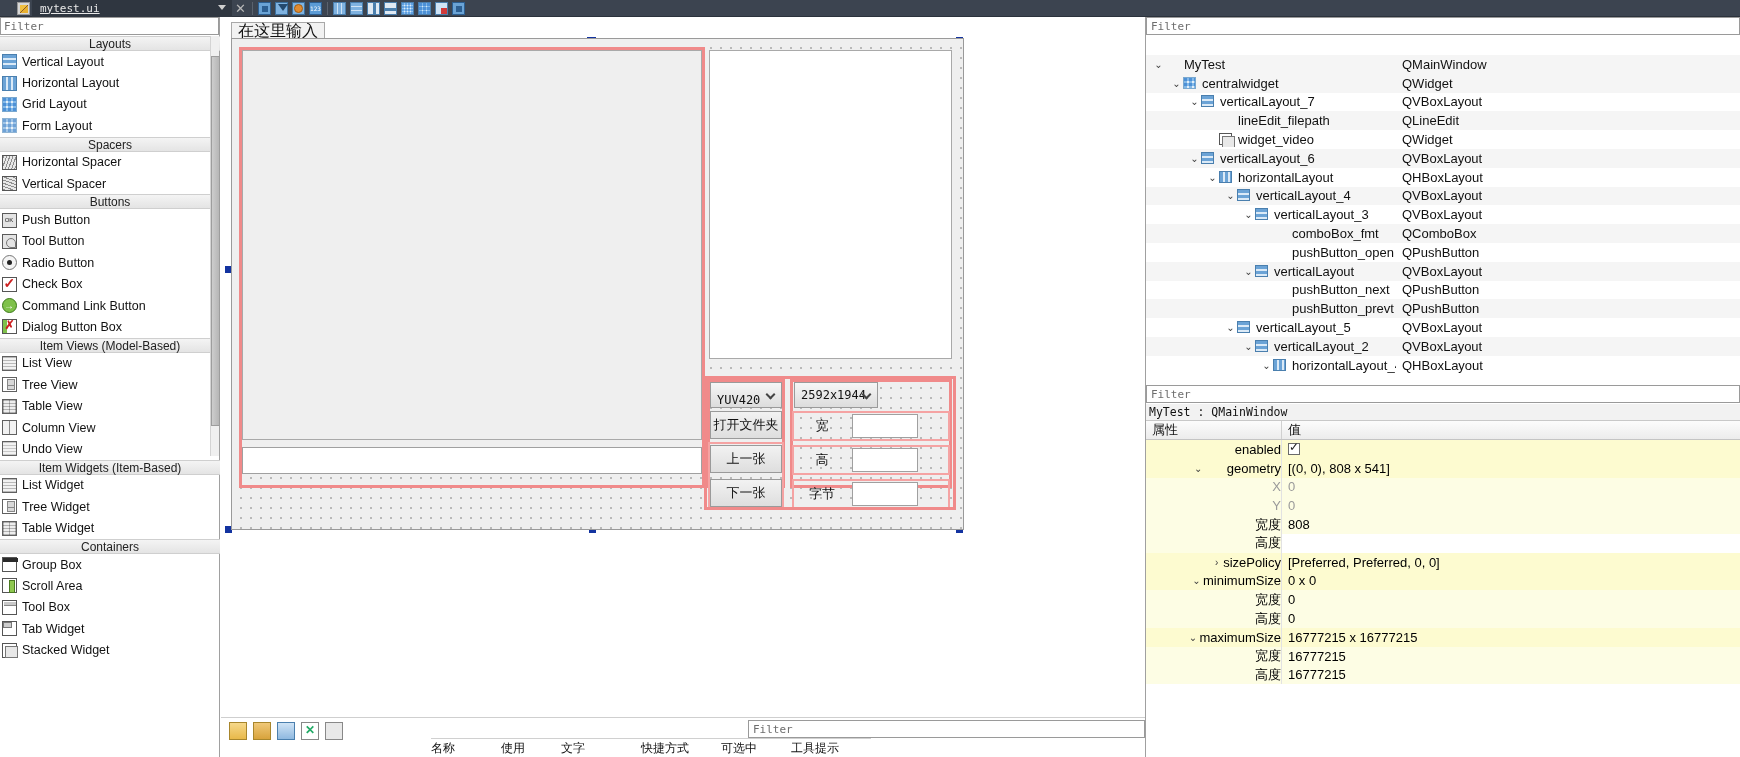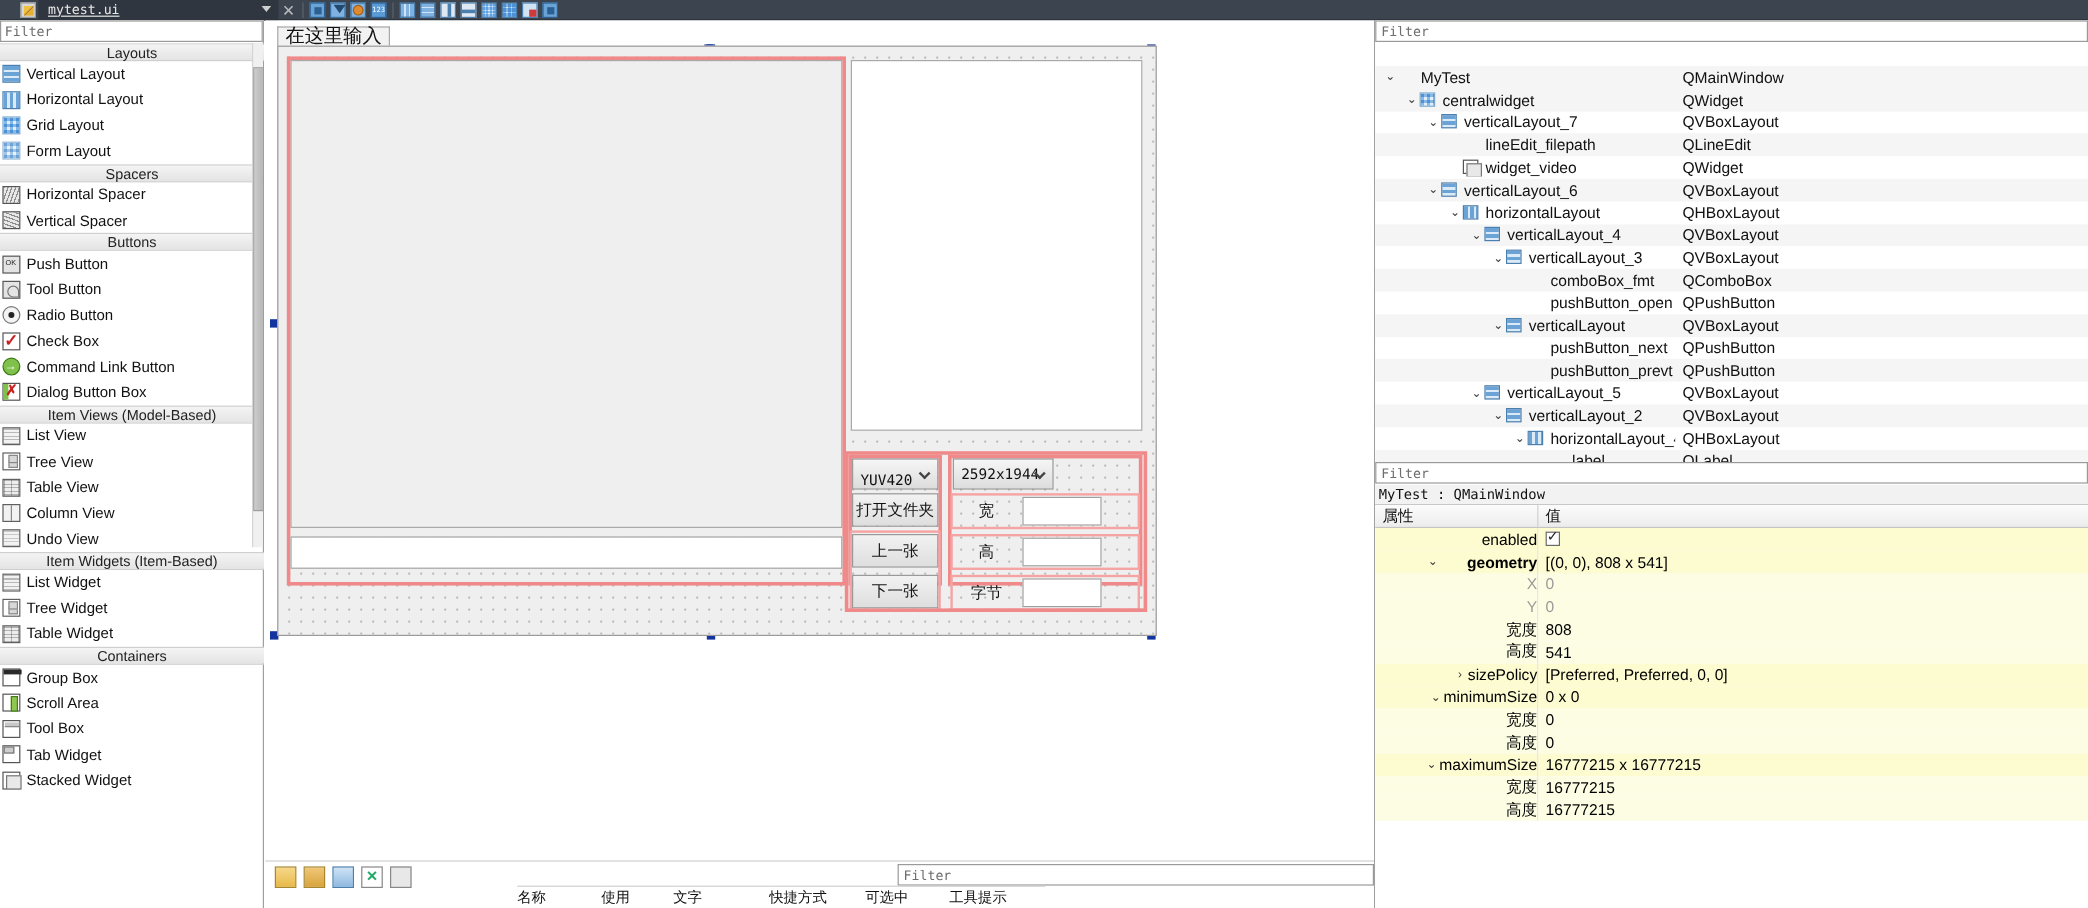--- a/index.html
+++ b/index.html
@@ -262,21 +262,21 @@
   }
   .prop-head .p1 { width:136px; padding-left:6px; display:flex; align-items:center; border-right:1px solid #d0d0d0;}
   .prop-head .p2 { flex:1; padding-left:6px; display:flex; align-items:center; }
   .prop-rows { position:absolute; left:0; top:423px; width:594px; height:317px; overflow:hidden; }
   .prow { height:18.8px; display:flex; align-items:center; font-size:13px; }
   .prow .pn { width:136px; display:flex; align-items:center; border-right:1px solid #e2e2e2;
     height:100%; box-sizing:border-box;justify-content:flex-end; }
   .prow .pv { flex:1; padding-left:6px; display:flex; align-items:center; height:100%; }
   .prow.yel .pn, .prow.yel .pv { background:#fdfbd0; }
   .prow.yel2 .pn, .prow.yel2 .pv { background:#fdfde4; }
-  .prow .bold { font-weight:bold;margin-left:22px; }
+  .prow .bold { font-weight:normal;margin-left:22px; }
   .prow .gray { color:#9a9a9a; }
   .chk { width:12px; height:12px; border:1px solid #6a6a6a; background:#fff;
     display:inline-block; position:relative; }
   .chk:after { content:"✓"; position:absolute; left:0px; top:-4px; font-size:12px; color:#222; }
 
   .vsep { position:absolute; left:1145px; top:17px; width:1px; height:740px; background:#a0a0a0; }
 </style>
 </head>
 <body>
 
@@ -754,28 +754,20 @@
         <div class="trow">
           <div class="tname" style="padding-left: 114px;">
             <span class="chev">⌄</span>
             <span class="tico">
               <span class="wi-ic wi-hl" style="width: 13px; height: 12px;"></span>
             </span>
             <span>horizontalLayout_4</span>
           </div>
           <div class="tcls">QHBoxLayout</div>
         </div>
-        <div class="trow alt">
-          <div class="tname" style="padding-left: 132px;">
-            <span class="chev"></span>
-            <span class="tico"></span>
-            <span>label</span>
-          </div>
-          <div class="tcls">QLabel</div>
-        </div>
       </div>
 
     <div class="prop-filter">
       <span>Filter</span>
     </div>
 
     <div class="prop-title">MyTest : QMainWindow</div>
 
     <div class="prop-head">
       <div class="p1">属性</div>
@@ -826,23 +818,20 @@
           </div>
           <div class="pv">
             <span>808</span>
           </div>
         </div>
         <div class="prow yel2">
           <div class="pn">
             <span class="chev"></span>
             <span style="padding-left: 30px;">高度</span>
           </div>
-          <div class="pv">
-            <span>541</span>
-          </div>
         </div>
         <div class="prow yel">
           <div class="pn">
             <span class="chev">›</span>
             <span style="padding-left: 0px;">sizePolicy</span>
           </div>
           <div class="pv">
             <span>[Preferred, Preferred, 0, 0]</span>
           </div>
         </div>

